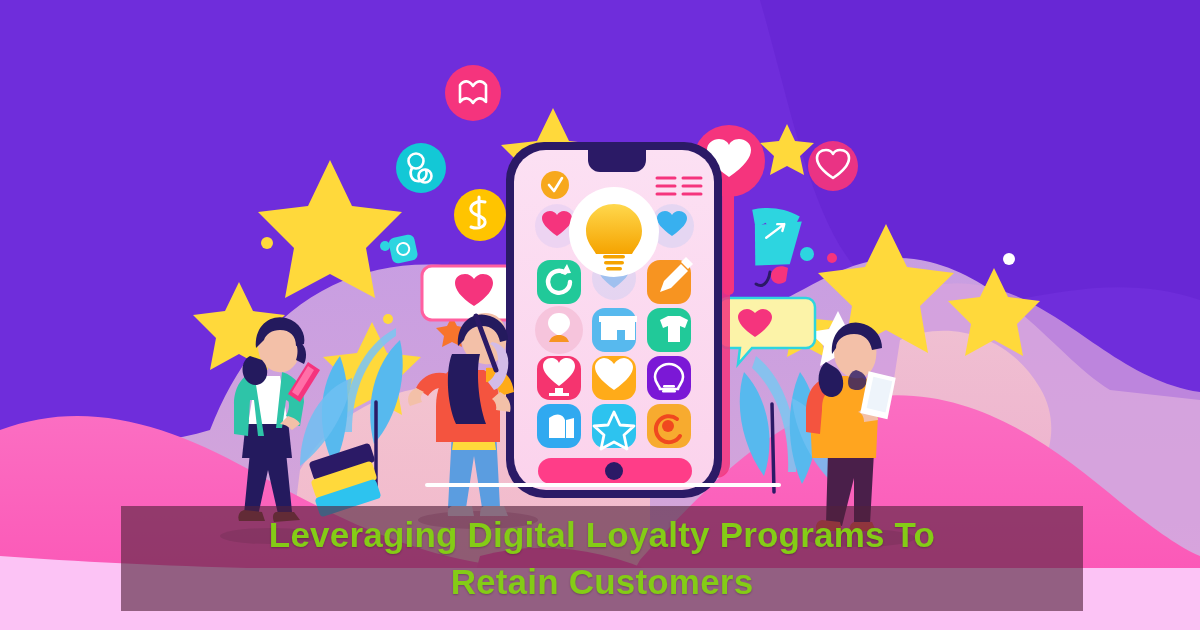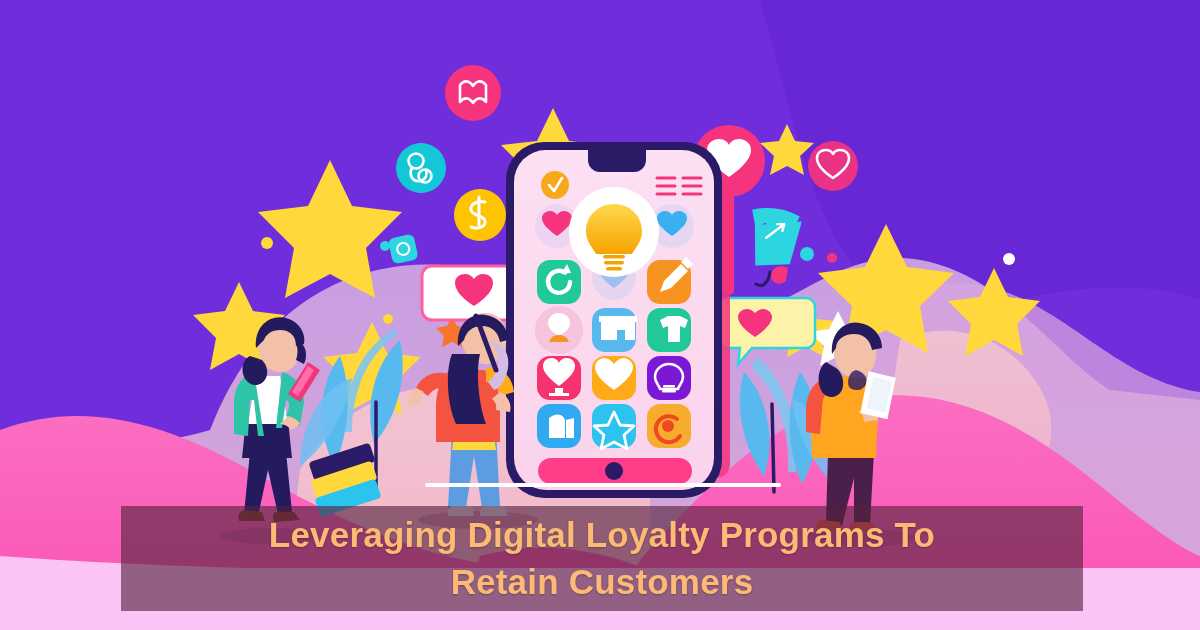--- a/index.html
+++ b/index.html
@@ -23,21 +23,21 @@
   .title-bar{
     position:absolute;
     left:121px; top:506px;
     width:962px; height:105px;
     background:rgba(83,34,59,0.62);
     display:flex;align-items:center;justify-content:center;
     box-sizing:border-box;
     padding:0 20px;
   }
   .title-text{
-    color:#fdba74;
+    color:#84cc16;
     font-family:"Liberation Sans",sans-serif;
     font-weight:700;
     font-size:35px;
     line-height:1.32;
     text-align:center;
     letter-spacing:.2px;
     text-shadow:0 1px 2px rgba(0,0,0,.25);
     white-space:pre-line;
   }
 

